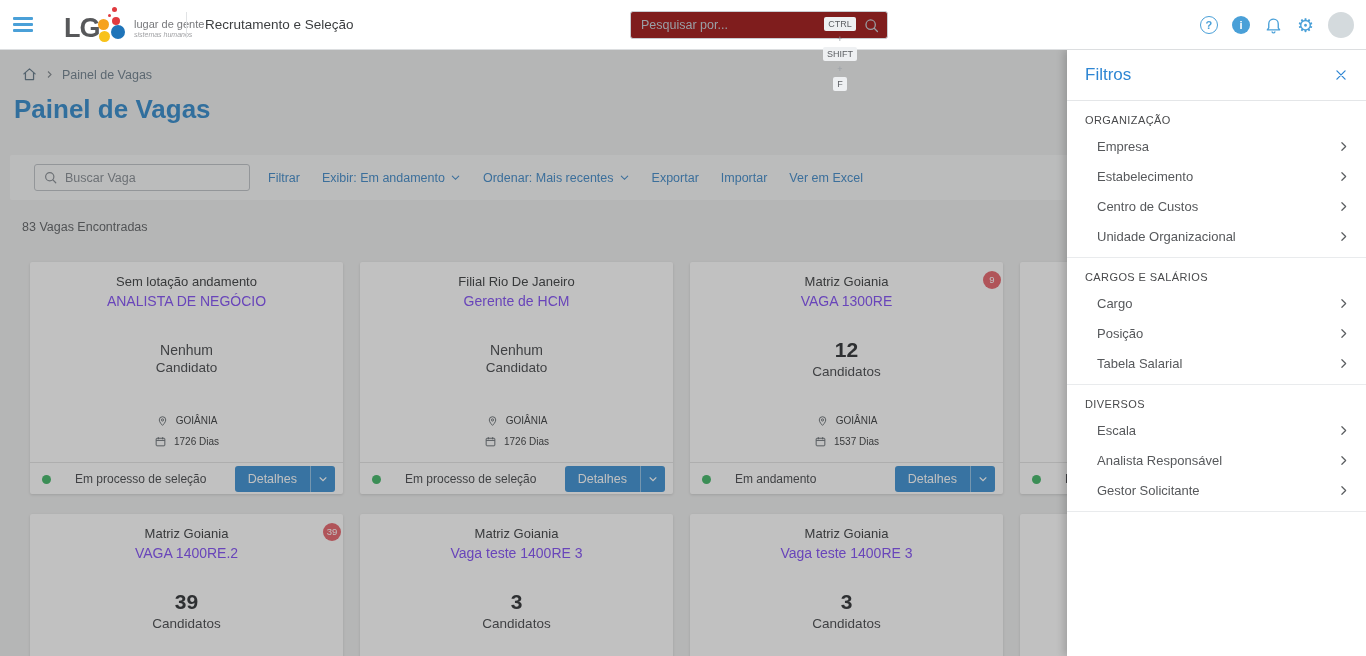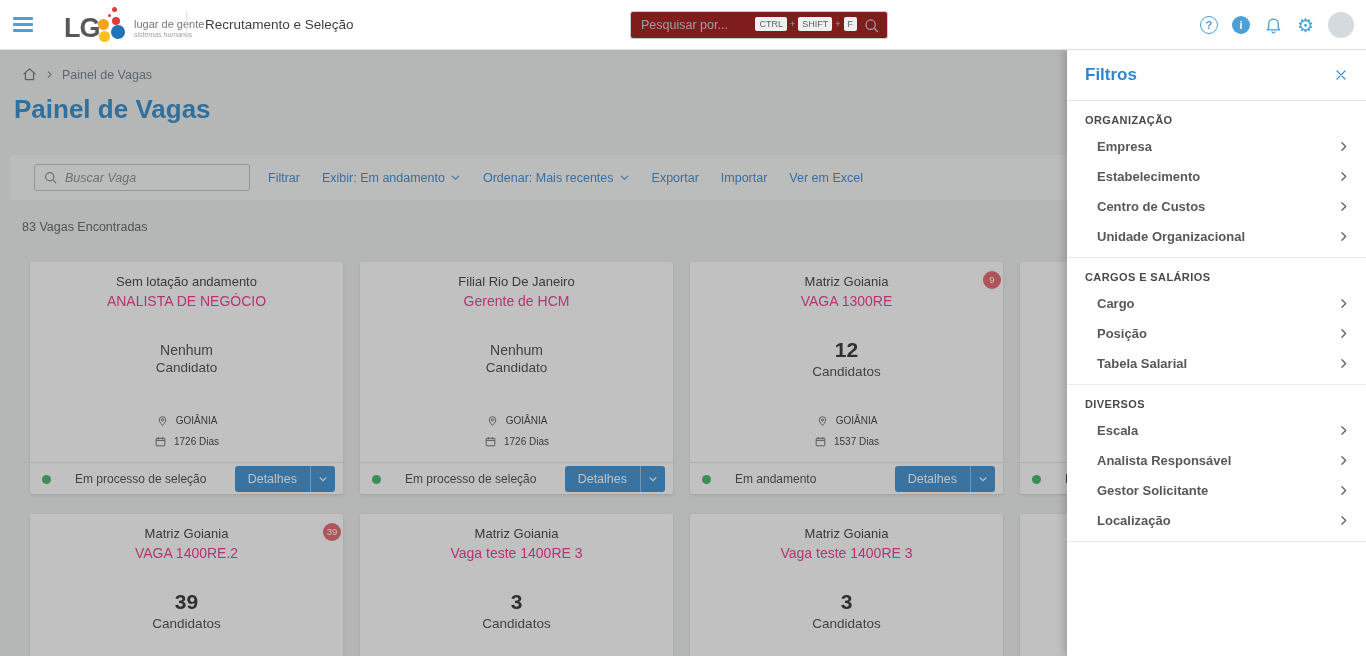--- a/index.html
+++ b/index.html
@@ -28,21 +28,21 @@
   .d-y  { width:11px; height:11px; background:#f8c21a; left:1px; top:24px; }
   .logo-tag { position:absolute; left:70px; top:12px; white-space:nowrap; }
   .logo-tag .t1 { font-size:11px; color:#77787b; }
   .logo-tag .t2 { font-size:7px; color:#a0a1a4; font-style:italic; margin-top:1px; }
   .vdiv { position:absolute; left:186px; top:12px; width:1px; height:26px; background:#e1e3e5; }
   .apptitle { position:absolute; left:205px; top:0; line-height:50px; font-size:13.5px; color:#3c3e40; }
 
   .gsearch { position:absolute; left:630px; top:11px; width:258px; height:28px; background:#7f1d1d;
              border:1px solid #c9cdd2; border-radius:3px; cursor:text; }
   .gsearch .ph { position:absolute; left:10px; top:0; line-height:26px; font-size:12.5px; color:#9aa0a6; }
-  .gsearch .chips { position:absolute; right:30px; top:5px; display:flex; align-items:center; gap:3px; }
+  .gsearch .chips { position:absolute; right:30px; top:5px; display:flex; align-items:center; gap:3px;flex-direction:column; }
   .chip { background:#eef0f2; border-radius:2px; padding:2px 4px; font-size:9px; color:#5b5e62; }
   .plus { font-size:9px; color:#9aa0a6; }
   .gsearch .mag { position:absolute; right:7px; top:5px; color:#9aa0a6; }
 
   .hicons { position:absolute; right:12px; top:0; height:50px; display:flex; align-items:center; gap:14px; }
   .cicon { width:18px; height:18px; border-radius:50%; display:flex; align-items:center; justify-content:center;
            font-size:11px; font-weight:700; cursor:pointer; }
   .help { border:1.5px solid #4aa0d8; color:#4aa0d8; }
   .info { background:#4aa0d8; color:#fff; }
   .bell { color:#4aa0d8; cursor:pointer; }
@@ -56,36 +56,36 @@
 
   .crumbs { position:absolute; left:22px; top:17px; display:flex; align-items:center; gap:8px; }
   .crumbs .home { color:#6e8291; cursor:pointer; }
   .crumbs .sep { color:#8a9197; }
   .crumbs .cur { font-size:12.5px; color:#7a8a96; }
   .pagetitle { position:absolute; left:14px; top:44px; font-size:26px; font-weight:600; color:#4193d0; }
 
   .band { position:absolute; left:10px; right:0; top:105px; height:45px; background:#f8f9f9; border-radius:2px; }
   .vsearch { position:absolute; left:24px; top:9px; width:216px; height:27px; border:1px solid #c3c7cb;
              border-radius:3px; display:flex; align-items:center; padding:0 8px; gap:7px; cursor:text; }
-  .vsearch .ph { font-size:12.5px; color:#8f959b;font-style:italic; }
+  .vsearch .ph { font-size:12.5px; color:#8f959b; }
   .vsearch .mag { color:#8f959b; }
   .blinks { position:absolute; left:258px; top:0; height:45px; display:flex; align-items:center; gap:22px; }
   .blink { font-size:12.5px; color:#4f93cd; cursor:pointer; display:flex; align-items:center; gap:5px; white-space:nowrap; }
 
   .rescount { position:absolute; left:22px; top:170px; font-size:12.5px; color:#6b6e71; }
 
   
   .card { position:absolute; width:313px; height:232px; background:#fff; border-radius:2px;
           box-shadow:0 1px 3px rgba(0,0,0,0.13); }
   .r1 { top:212px; } .r2 { top:464px; }
   .c1 { left:30px; } .c2 { left:360px; } .c3 { left:690px; } .c4 { left:1020px; }
   .card .unit { position:absolute; left:10px; right:10px; top:12px; text-align:center;
                 font-size:13px; color:#4b4d4f; }
   .card .title { position:absolute; left:10px; right:10px; top:31px; text-align:center;
-                 font-size:14px; color:#ec4899; cursor:pointer; text-decoration:none; display:block; }
+                 font-size:14px; color:#8b5cf6; cursor:pointer; text-decoration:none; display:block; }
   .badge { position:absolute; top:9px; right:2px; width:18px; height:18px; border-radius:50%;
            background:#e96f76; color:#fff; font-size:9.5px; line-height:18px; text-align:center; }
   .count { position:absolute; left:0; right:0; top:72px; height:48px; display:flex; flex-direction:column;
            align-items:center; justify-content:center; }
   .count .value { font-size:14px; color:#55575a; }
   .count-big .value { font-size:21px; font-weight:700; color:#3e4043; }
   .count .label { font-size:13.5px; color:#55575a; margin-top:2px; }
   .loc { position:absolute; left:0; right:0; top:148px; }
   .locrow { height:21px; display:flex; align-items:center; justify-content:center; gap:7px;
             font-size:10px; color:#4b4d4f; }
@@ -95,21 +95,21 @@
             font-size:12px; color:#55575a; }
   .status .dot { width:9px; height:9px; border-radius:50%; background:#4fbc72; }
   .dbtn { position:absolute; right:8px; top:3px; height:26px; display:flex; background:#4a99d6;
           border-radius:3px; overflow:hidden; cursor:pointer; }
   .dbtn .main { padding:0 13px; line-height:26px; font-size:12.5px; color:#fff; }
   .dbtn .caret { width:25px; border-left:1px solid rgba(255,255,255,0.45); display:flex;
                  align-items:center; justify-content:center; color:#fff; }
 
   
   .drawer { position:absolute; left:1067px; top:50px; width:299px; height:606px; background:#fff;
-            box-shadow:-3px 0 8px rgba(0,0,0,0.18); z-index:20;font-weight:bold; }
+            box-shadow:-3px 0 8px rgba(0,0,0,0.18); z-index:20; }
   .dhead { height:51px; display:flex; align-items:center; justify-content:space-between;
            padding:0 18px; border-bottom:1px solid #e4e6e8; }
   .dhead .ttl { font-size:17px; color:#2e86d3; }
   .dclose { color:#2e86d3; cursor:pointer; }
   .fsec { padding:8px 0 6px; border-bottom:1px solid #e9ebed; }
   .fsec-label { height:22px; line-height:22px; padding:0 18px; font-size:11px; color:#48494b; letter-spacing:0.4px; }
   .fitem { height:30px; display:flex; align-items:center; justify-content:space-between;
            padding:0 16px 0 30px; font-size:13px; color:#56585b; cursor:pointer; }
   .fitem svg { color:#5a5d60; }
 </style>
@@ -477,20 +477,14 @@
         <svg width="13" height="13" viewBox="0 0 24 24" fill="none" stroke="currentColor" stroke-width="2.2" stroke-linecap="round" stroke-linejoin="round">
           <path d="M9 5l7 7-7 7"></path>
         </svg>
       </div>
     <div class="fitem">
         <span>Gestor Solicitante</span>
         <svg width="13" height="13" viewBox="0 0 24 24" fill="none" stroke="currentColor" stroke-width="2.2" stroke-linecap="round" stroke-linejoin="round">
           <path d="M9 5l7 7-7 7"></path>
         </svg>
       </div>
-    <div class="fitem">
-        <span>Localização</span>
-        <svg width="13" height="13" viewBox="0 0 24 24" fill="none" stroke="currentColor" stroke-width="2.2" stroke-linecap="round" stroke-linejoin="round">
-          <path d="M9 5l7 7-7 7"></path>
-        </svg>
-      </div>
   </div>
 </aside>
 
 </body></html>

